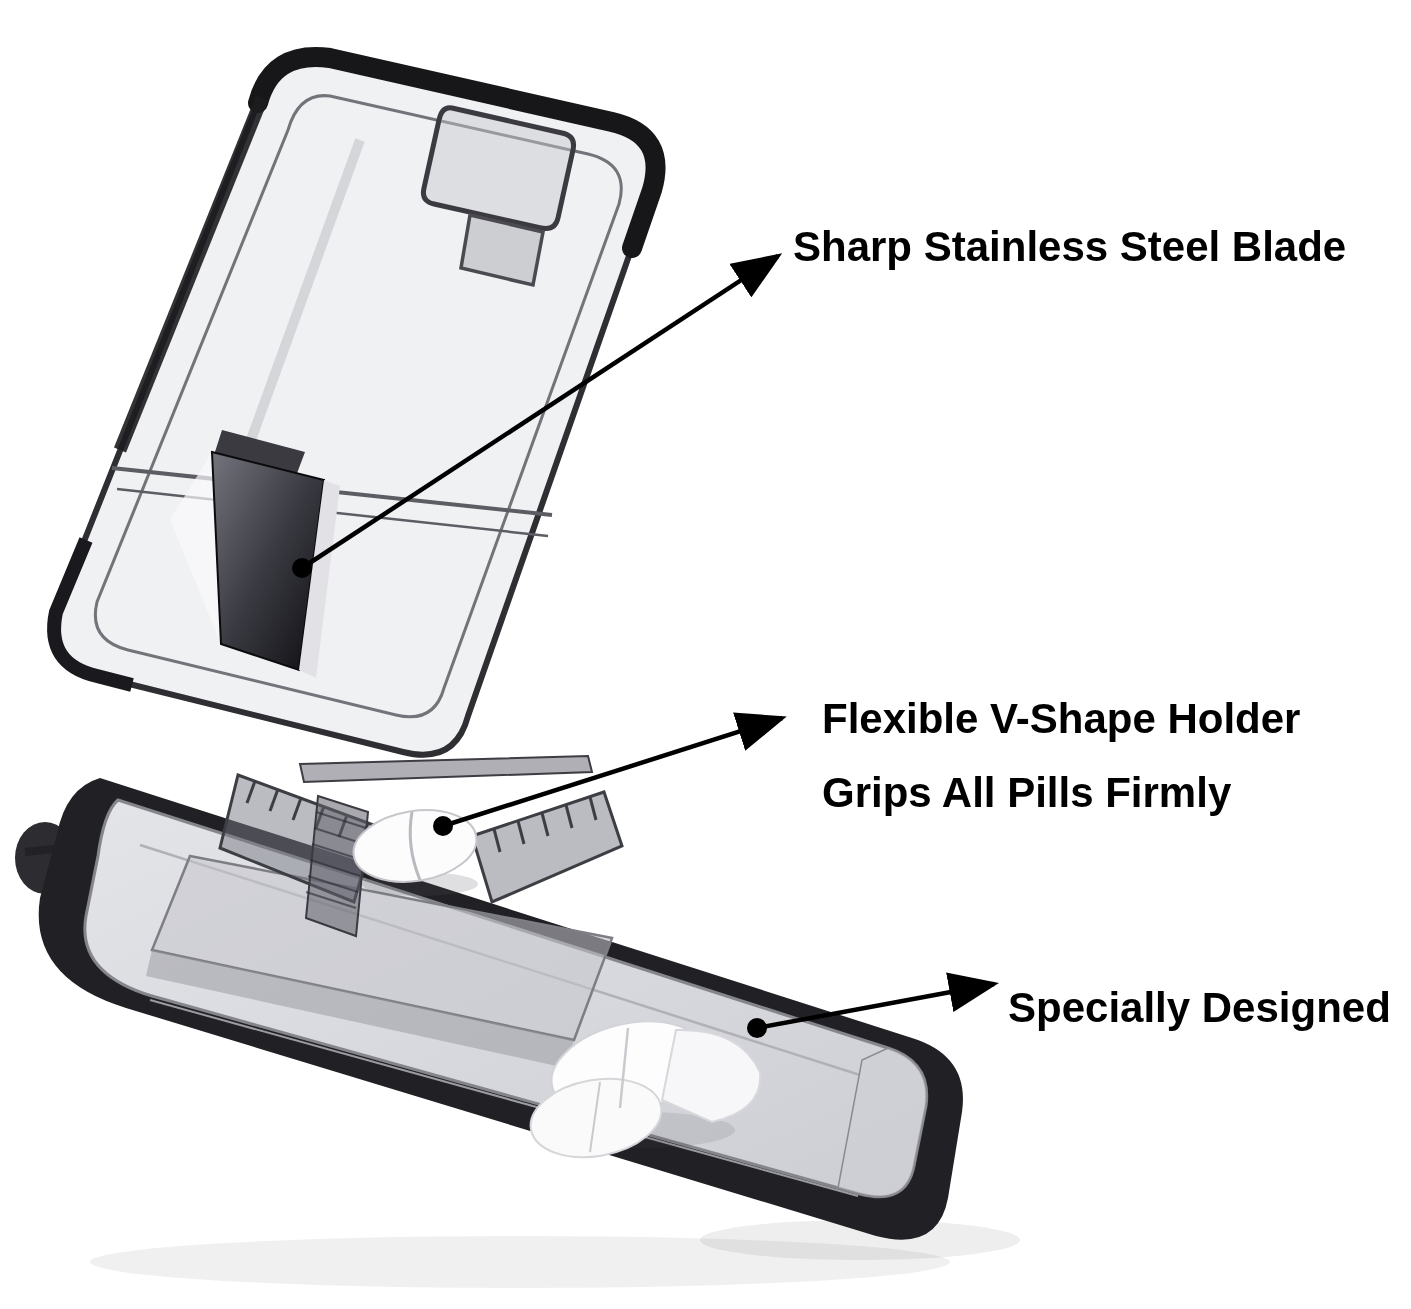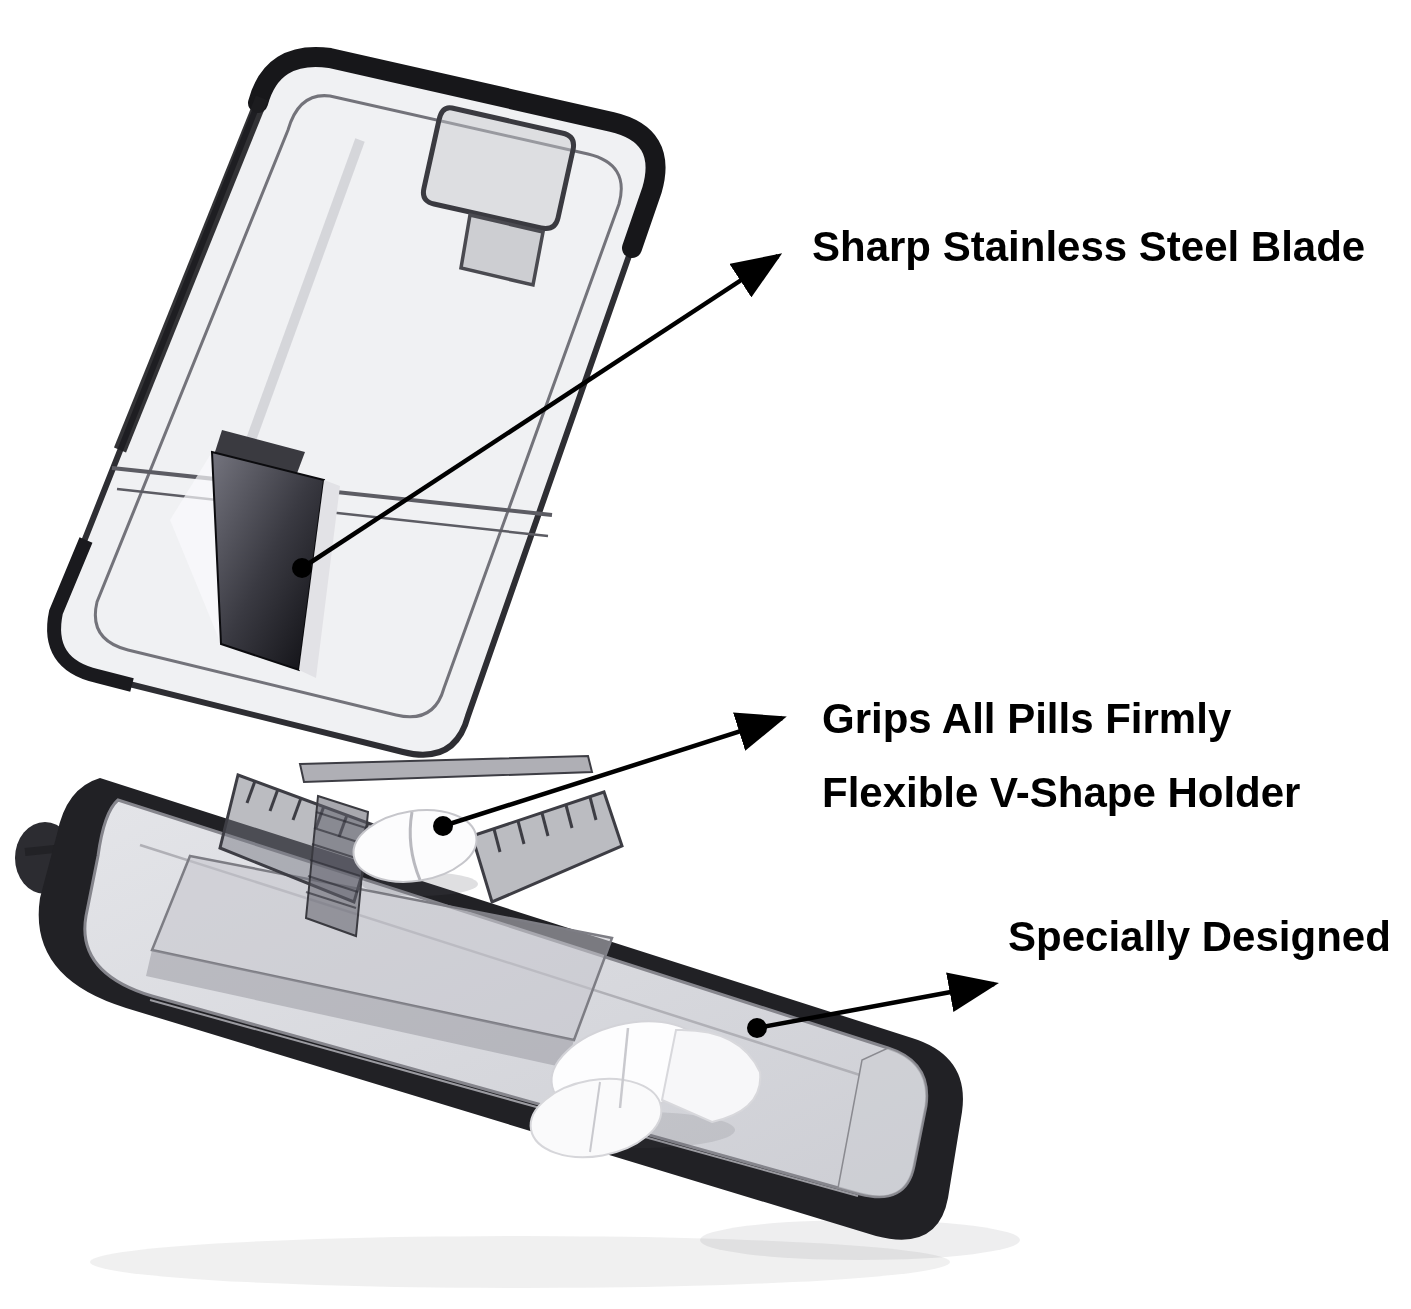--- a/index.html
+++ b/index.html
@@ -146,24 +146,24 @@
     <g stroke="#000000" fill="#000000">
       <circle cx="302" cy="568" r="10" stroke="none"></circle>
       <line x1="302" y1="568" x2="778" y2="256" stroke-width="4.5" marker-end="url(#arrowhead)"></line>
       <circle cx="443" cy="826" r="10" stroke="none"></circle>
       <line x1="443" y1="826" x2="782" y2="718" stroke-width="4.5" marker-end="url(#arrowhead)"></line>
       <circle cx="757" cy="1028" r="10" stroke="none"></circle>
       <line x1="757" y1="1028" x2="994" y2="984" stroke-width="4.5" marker-end="url(#arrowhead)"></line>
     </g>
   </svg>
 
-  <div class="label single-line" style="left:812px; top:222px;">Sharp Stainless Steel Blade</div>
+  <div class="label single-line" style="left:793px; top:222px;">Sharp Stainless Steel Blade</div>
 
   <div class="label" style="left:822px; top:682px;">
+    <span class="line">Flexible V-Shape Holder</span>
     <span class="line">Grips All Pills Firmly</span>
-    <span class="line">Flexible V-Shape Holder</span>
   </div>
 
-  <div class="label" style="left:1008px; top:900px;">
+  <div class="label" style="left:1008px; top:971px;">
     <span class="line">Specially Designed</span>
   </div>
 
 </div>
 
 </body></html>

